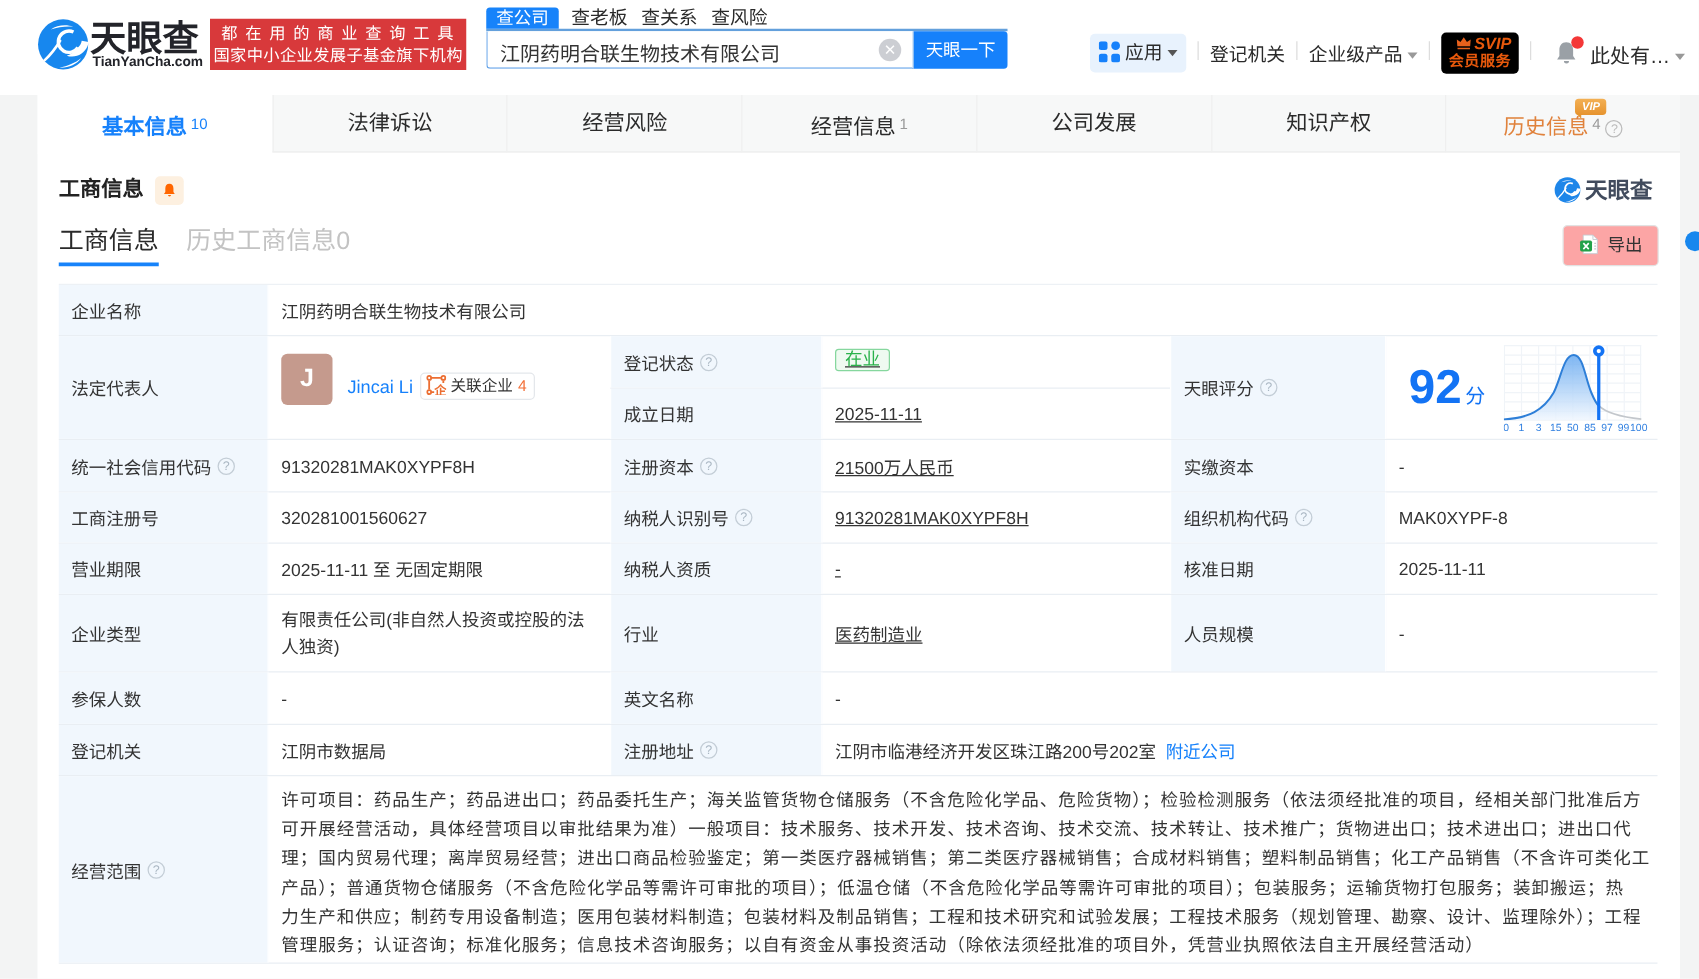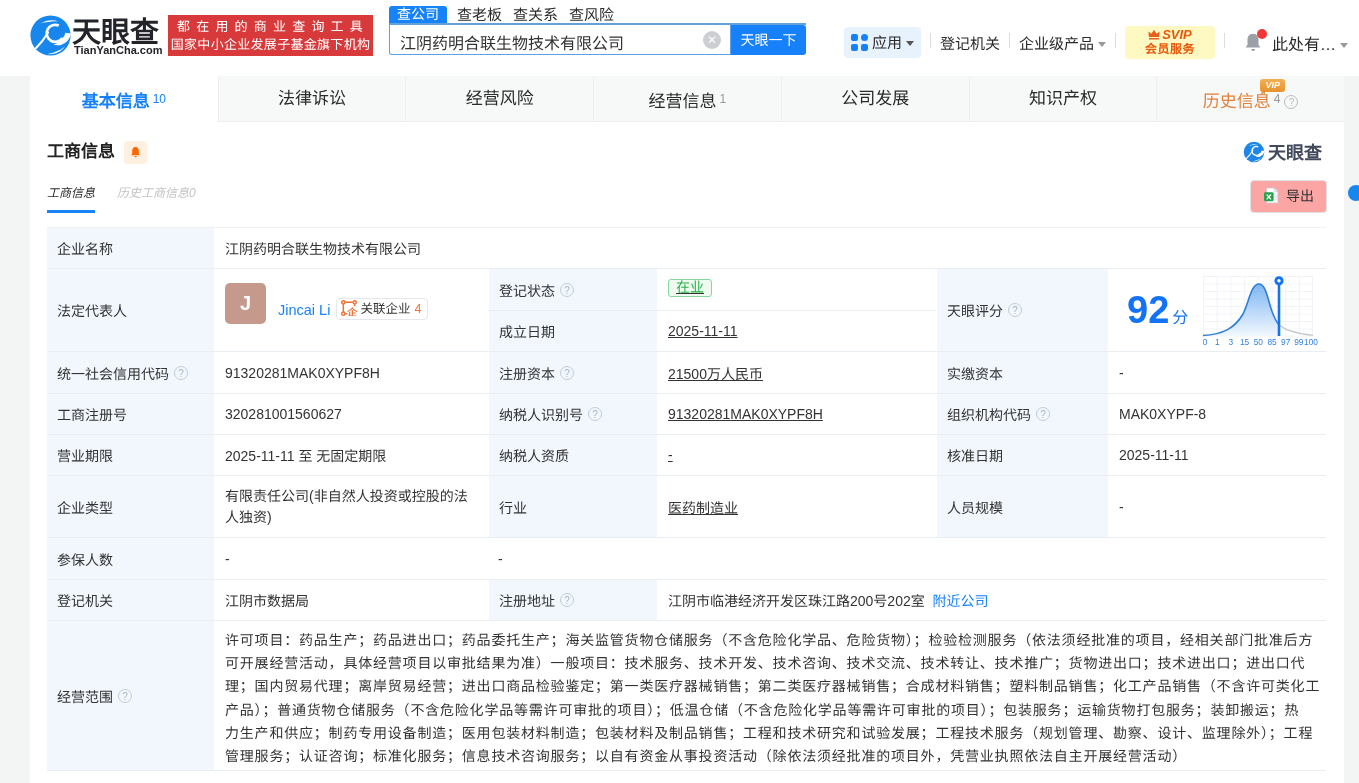--- a/index.html
+++ b/index.html
@@ -29,21 +29,21 @@
 #sclear { position:absolute; right:9px; top:6px; width:18px; height:18px; border-radius:50%; background:#ccced3; color:#fff; font-size:12px; line-height:18px; text-align:center; }
 #sbtn { float:left; width:75px; height:30px; background:#1681fb; color:#fff; font-size:14px; text-align:center; line-height:30px; border-radius:0 3px 3px 0; }
 
 
 #rmenu { position:absolute; right:11px; top:26px; height:32px; white-space:nowrap; }
 .rm { display:inline-block; vertical-align:middle; font-size:15px; color:#2a2a2a; }
 #appchip { background:#e8f2fd; border-radius:4px; height:31px; line-height:31px; padding:0 7px; }
 #appchip svg { vertical-align:-3px; margin-right:4px; }
 .caret { display:inline-block; width:0; height:0; border-left:4.5px solid transparent; border-right:4.5px solid transparent; border-top:5.5px solid #555; vertical-align:2px; margin-left:4px; }
 .vsep { display:inline-block; width:1px; height:15px; background:#ddd; vertical-align:-2px; margin:0 9px; }
-#svip { background:#fef9c3; border-radius:4px; text-align:center; padding:2px 20px 3px; line-height:14px; }
+#svip { background:#000000; border-radius:4px; text-align:right; padding:2px 6px 3px; line-height:14px; }
 #svip .s1 { color:#e8590c; font-size:13px; font-weight:bold; font-style:italic; }
 #svip .s2 { color:#e8590c; font-size:12px; font-weight:bold; letter-spacing:0.5px; }
 #bell { position:relative; width:22px; height:23px; }
 #belldot { position:absolute; right:-3px; top:-2px; width:10px; height:10px; background:#f43737; border-radius:50%; }
 
 
 #navrow { position:absolute; top:76px; left:30px; width:1314px; height:46px; background:#f7f8f8; z-index:2; }
 .ntab { position:absolute; top:0; height:46px; line-height:46px; border-bottom:1px solid #ededed; text-align:center; font-size:17px; color:#2a2a2a; width:187.7px; border-left:1px solid #efefef; }
 .ntab:first-child { border-left:none; }
 .ntab.on { background:#fff; color:#1681fb; font-weight:bold; height:47px; border-bottom:none; }
@@ -51,21 +51,21 @@
 .ntab .cnt { font-size:12px; color:#999; vertical-align:4px; margin-left:3px; }
 #histTab { color:#e0823c; }
 #vipbadge { position:absolute; left:103px; top:3px; width:25px; height:13px; background:linear-gradient(180deg,#f3b054,#e6932e); border-radius:3px; color:#fff; font-size:9px; font-weight:bold; font-style:italic; line-height:13px; text-align:center; }
 .qmark { display:inline-block; width:14px; height:14px; border:1px solid #bbb; border-radius:50%; color:#bbb; font-size:10px; line-height:13px; text-align:center; vertical-align:1px; margin-left:4px; font-weight:normal; }
 
 
 #main { position:absolute; top:122px; left:30px; width:1314px; height:661px; background:#fff; }
 #h1 { position:absolute; left:17px; top:21px; font-size:17px; font-weight:bold; color:#222; line-height:17px; }
 #bellchip { position:absolute; left:94px; top:19px; width:23px; height:23px; background:#fdf0e0; border-radius:4px; text-align:center; }
 #wmark { position:absolute; right:17px; top:19px; }
-#subtabs { position:absolute; left:17px; top:64px; font-size:12px; line-height:15px;font-style:italic; }
+#subtabs { position:absolute; left:17px; top:64px; font-size:20px; line-height:15px; }
 #subtabs .st1 { color:#2a2a2a; line-height:15px; padding-bottom:9px; border-bottom:3px solid #1783fa; display:inline-block; }
 #subtabs .st2 { color:#c3c3c3; margin-left:22px; }
 #exportBtn { position:absolute; right:17px; top:58px; width:77px; height:33px; border:1px solid #e2e2e2; border-radius:4px; background:#fca5a5; text-align:center; line-height:31px; font-size:14px; color:#333; }
 
 
 #tbl { position:absolute; left:17px; top:105px; width:1279px; border-top:1px solid #edf1f5; border-bottom:1px solid #e9eef3; }
 .trow { display:flex; border-top:1px solid #e9eef3; width:100%; }
 .trow:first-child { border-top:none; }
 .lc { background:#f1f7fd; border-right:1px solid #fff; padding:0 0 0 10px; display:flex; align-items:center; flex:none; }
 .lc.ml { border-left:1px solid #fff; }
@@ -267,20 +267,21 @@
       <div class="vc w-v1" style="line-height:21px;">有限责任公司(非自然人投资或控股的法<br>人独资)</div>
       <div class="lc ml w-l2">行业</div>
       <div class="vc w-v2">医药制造业</div>
       <div class="lc ml w-l3">人员规模</div>
       <div class="vc w-v3">-</div>
     </div>
 
     <div class="trow h42">
       <div class="lc w-l1">参保人数</div>
       <div class="vc w-v1">-</div>
+      <div class="lc ml w-l2">英文名称</div>
       <div class="vc" style="width:668px;">-</div>
     </div>
 
     <div class="trow h41">
       <div class="lc w-l1">登记机关</div>
       <div class="vc w-v1">江阴市数据局</div>
       <div class="lc ml w-l2">注册地址<span class="qm">?</span></div>
       <div class="vc" style="width:668px;">江阴市临港经济开发区珠江路200号202室&nbsp;&nbsp;<a class="blue" href="#">附近公司</a></div>
     </div>
 

